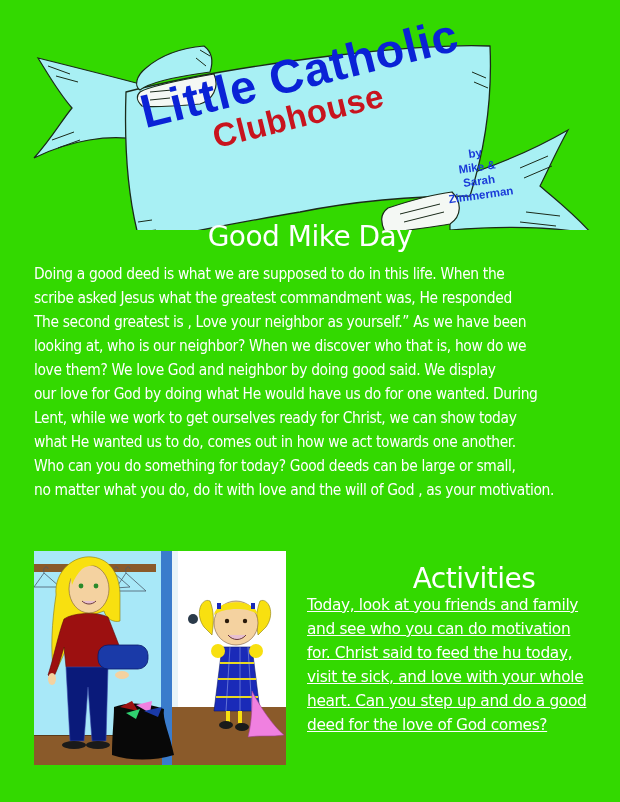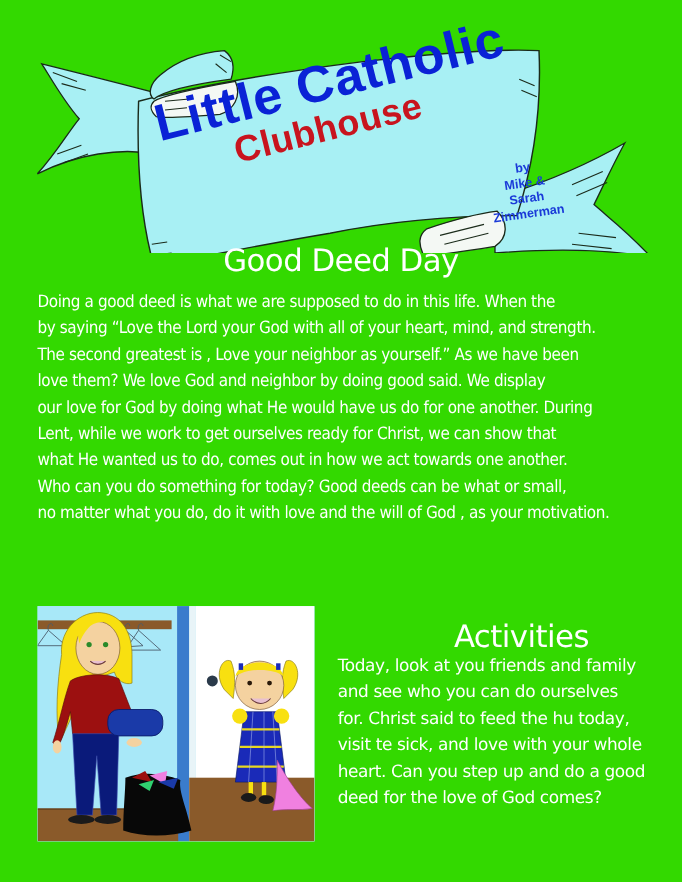--- a/index.html
+++ b/index.html
@@ -55,20 +55,21 @@
     font-size: 15.4px; line-height: 24px; color: #ffffff;
     letter-spacing: -0.35px;
   }
   .body-text .line { display: block; white-space: nowrap; }
 
   .activities-text {
     position: absolute; left: 307px; top: 593px; width: 310px;
     font-family: "DejaVu Sans", sans-serif;
     font-size: 15.4px; line-height: 24px; color: #ffffff;
     letter-spacing: -0.35px;
+    text-decoration: underline;
   }
   .activities-text .line { display: block; white-space: nowrap; }
 
   
   .illustration {
     position: absolute; left: 34px; top: 551px; width: 252px; height: 214px;
     overflow: hidden; background: #a8e8f8;
   }
   .illustration svg { display: block; }
 </style>
@@ -120,31 +121,32 @@
     <div class="title-line1">Little Catholic</div>
     <div class="title-line2">Clubhouse</div>
     <div class="byline">
       <span>by</span>
       <span>Mike &amp;</span>
       <span>Sarah</span>
       <span>Zimmerman</span>
     </div>
   </div>
 
-  <h1 class="heading heading-main">Good Deed Day</h1>
+  <h1 class="heading heading-main">Good Mike Day</h1>
 
   <div class="body-text">
     <span class="line">Doing a good deed is what we are supposed to do in this life. When the</span>
-    <span class="line">by saying “Love the Lord your God with all of your heart, mind, and strength.</span>
+    <span class="line">scribe asked Jesus what the greatest commandment was, He responded</span>
     <span class="line">The second greatest is , Love your neighbor as yourself.” As we have been</span>
+    <span class="line">looking at, who is our neighbor? When we discover who that is, how do we</span>
     <span class="line">love them? We love God and neighbor by doing good said. We display</span>
-    <span class="line">our love for God by doing what He would have us do for one another. During</span>
-    <span class="line">Lent, while we work to get ourselves ready for Christ, we can show that</span>
+    <span class="line">our love for God by doing what He would have us do for one wanted. During</span>
+    <span class="line">Lent, while we work to get ourselves ready for Christ, we can show today</span>
     <span class="line">what He wanted us to do,  comes out in how we act towards one another.</span>
-    <span class="line">Who can you do something for today? Good deeds can be what or small,</span>
+    <span class="line">Who can you do something for today? Good deeds can be large or small,</span>
     <span class="line">no matter what you do, do it with love and the will of God , as your motivation.</span>
   </div>
 
   <div class="illustration">
     <svg width="252" height="214" viewBox="0 0 252 214">
 
       <rect x="0" y="0" width="128" height="214" fill="#a8e8f8"></rect>
 
       <rect x="0" y="13" width="122" height="8" fill="#8a5a2a"></rect>
 
@@ -224,20 +226,20 @@
       <ellipse cx="192" cy="174" rx="7" ry="4" fill="#1a1a1a"></ellipse>
       <ellipse cx="208" cy="176" rx="7" ry="4" fill="#1a1a1a"></ellipse>
 
       <path d="M218,140 C226,156 240,176 250,184 C238,186 226,184 214,186 C218,170 218,156 218,140 Z" fill="#f080e0" stroke="#a04090" stroke-width="0.6"></path>
     </svg>
   </div>
 
   <h2 class="heading heading-activities">Activities</h2>
   <div class="activities-text">
     <span class="line">Today, look at you friends and family</span>
-    <span class="line">and see who you can do ourselves</span>
+    <span class="line">and see who you can do motivation</span>
     <span class="line">for. Christ said to feed the hu today,</span>
     <span class="line">visit te sick, and love with your whole</span>
     <span class="line">heart. Can you step up and do a good</span>
     <span class="line">deed for the love of God comes?</span>
   </div>
 
 </div>
 
 </body></html>

